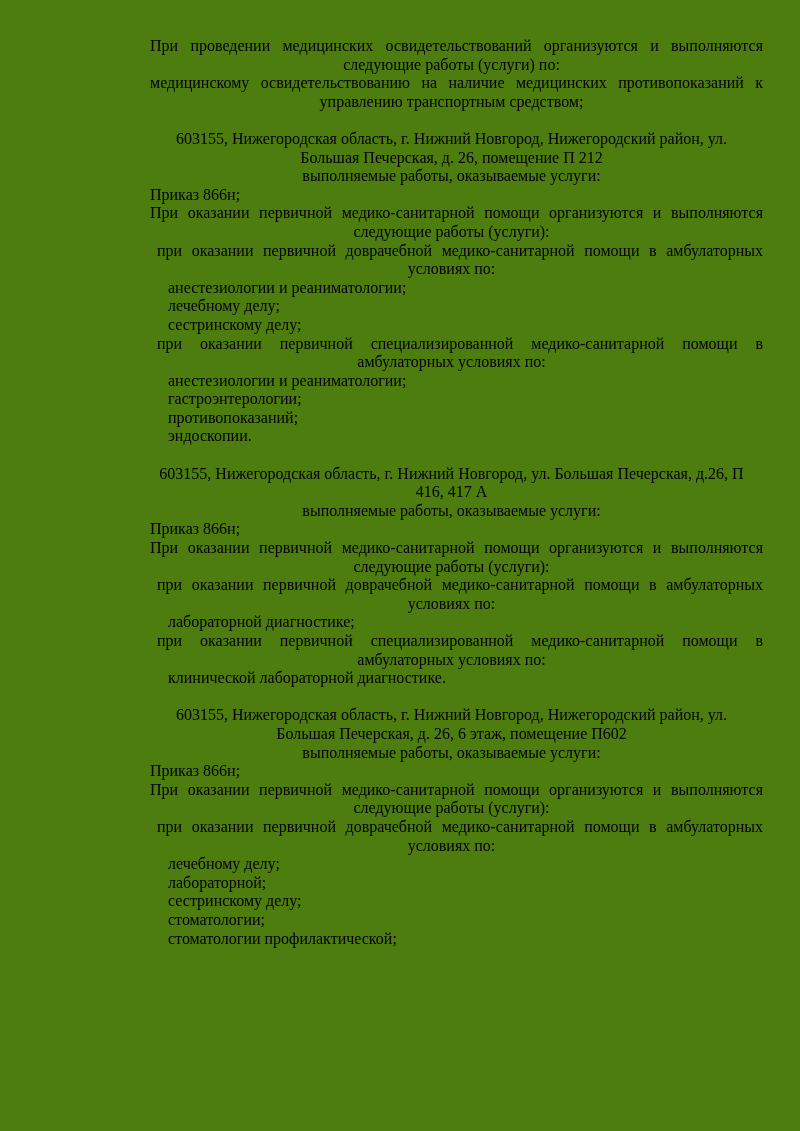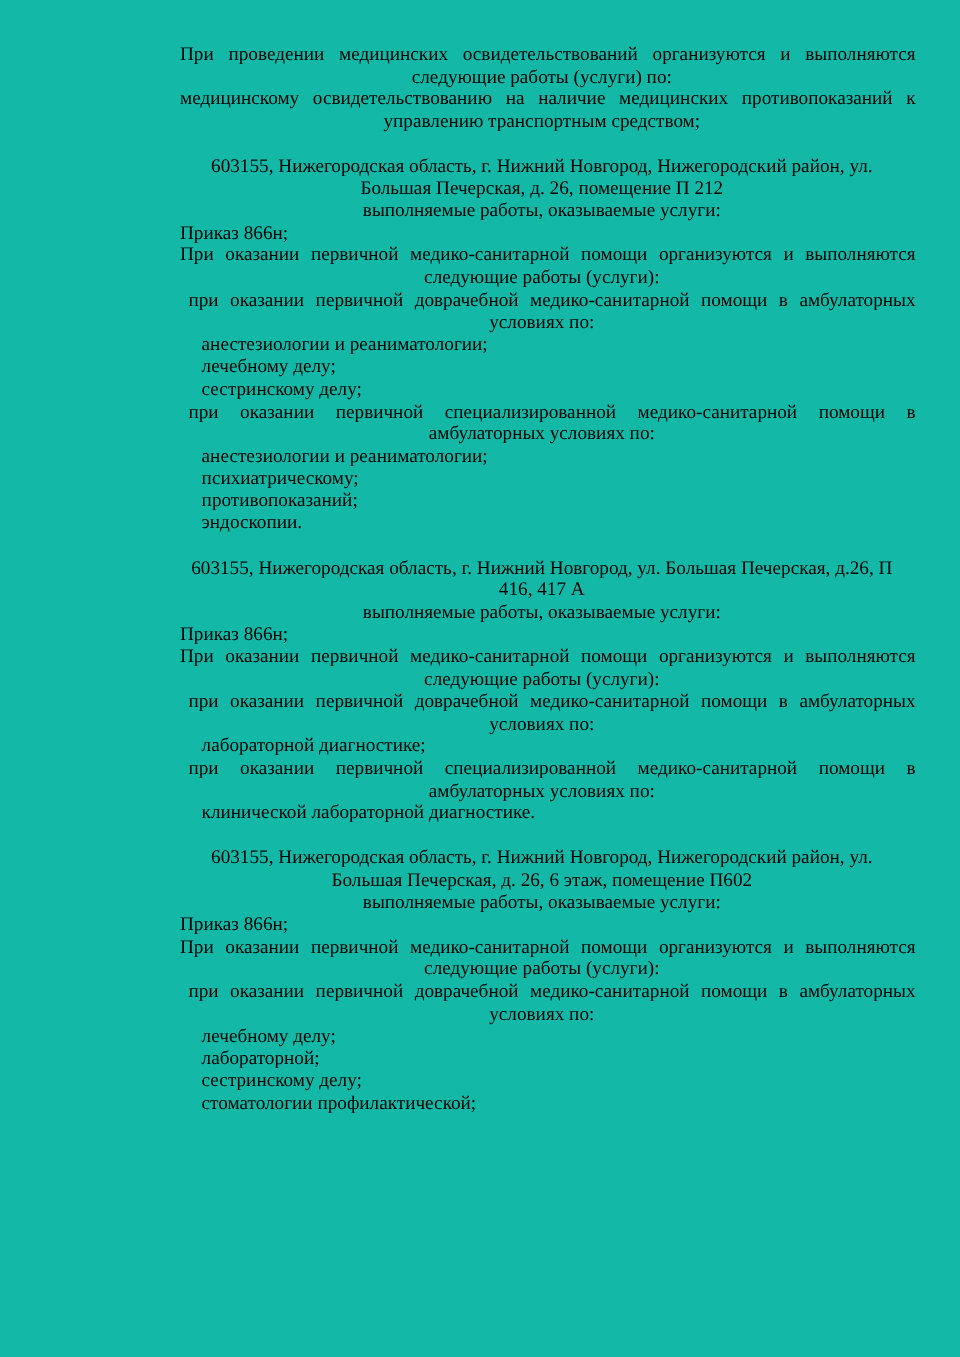--- a/index.html
+++ b/index.html
@@ -4,21 +4,21 @@
 <style>
   html, body {
     margin: 0;
     padding: 0;
     background: #ffffff;
   }
   .page {
     position: relative;
     width: 800px;
     height: 1131px;
-    background: #14b8a6;
+    background: #4d7c0f;
     overflow: hidden;
   }
   .doc {
     position: absolute;
     left: 140px;
     top: 37px;
     width: 623px;
     font-family: "Liberation Serif", "DejaVu Serif", serif;
     font-size: 16px;
     line-height: 18.6px;
@@ -57,21 +57,21 @@
         <div class="line p1 j">При оказании первичной медико-санитарной помощи организуются и выполняются</div>
         <div class="line m">следующие работы (услуги):</div>
         <div class="line p2 j">при оказании первичной доврачебной медико-санитарной помощи в амбулаторных</div>
         <div class="line m">условиях по:</div>
         <div class="line p3">анестезиологии и реаниматологии;</div>
         <div class="line p3">лечебному делу;</div>
         <div class="line p3">сестринскому делу;</div>
         <div class="line p2 j">при оказании первичной специализированной медико-санитарной помощи в</div>
         <div class="line m">амбулаторных условиях по:</div>
         <div class="line p3">анестезиологии и реаниматологии;</div>
-        <div class="line p3">психиатрическому;</div>
+        <div class="line p3">гастроэнтерологии;</div>
         <div class="line p3">противопоказаний;</div>
         <div class="line p3">эндоскопии.</div>
       </div>
       <div class="section">
         <div class="line m">603155, Нижегородская область, г. Нижний Новгород, ул. Большая Печерская, д.26, П</div>
         <div class="line m">416, 417 А</div>
         <div class="line m">выполняемые работы, оказываемые услуги:</div>
         <div class="line p1">Приказ 866н;</div>
         <div class="line p1 j">При оказании первичной медико-санитарной помощи организуются и выполняются</div>
         <div class="line m">следующие работы (услуги):</div>
@@ -87,16 +87,17 @@
         <div class="line m">Большая Печерская, д. 26, 6 этаж, помещение П602</div>
         <div class="line m">выполняемые работы, оказываемые услуги:</div>
         <div class="line p1">Приказ 866н;</div>
         <div class="line p1 j">При оказании первичной медико-санитарной помощи организуются и выполняются</div>
         <div class="line m">следующие работы (услуги):</div>
         <div class="line p2 j">при оказании первичной доврачебной медико-санитарной помощи в амбулаторных</div>
         <div class="line m">условиях по:</div>
         <div class="line p3">лечебному делу;</div>
         <div class="line p3">лабораторной;</div>
         <div class="line p3">сестринскому делу;</div>
+        <div class="line p3">стоматологии;</div>
         <div class="line p3">стоматологии профилактической;</div>
       </div>
     </div>
 </div>
 
 </body></html>

